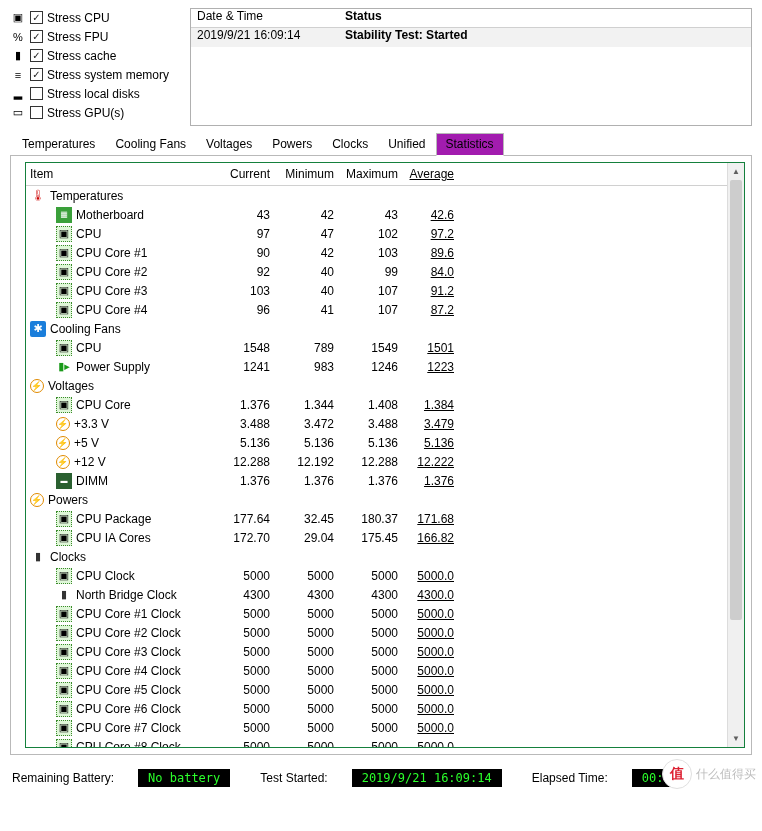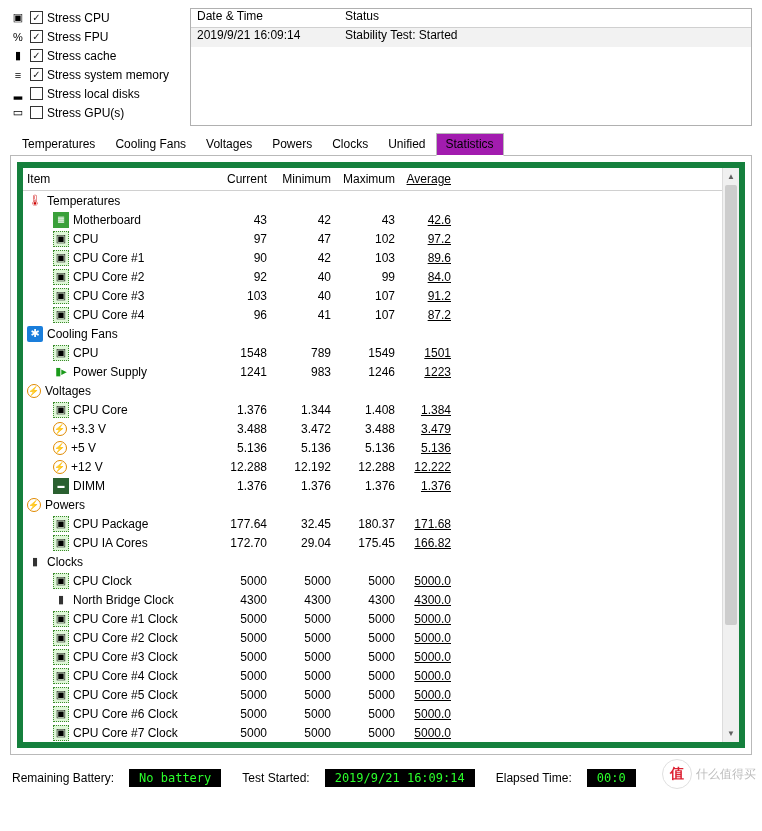--- a/index.html
+++ b/index.html
@@ -44,21 +44,21 @@
     flex: 1;
     border: 1px solid #b0b0b0;
   }
   .log-head, .log-row {
     display: flex;
     height: 19px;
     align-items: flex-start;
   }
   .log-head { background: #fff; border-bottom: 1px solid #d0d0d0; }
   .log-date { width: 148px; padding-left: 6px; }
-  .log-status { flex: 1; padding-left: 6px; }
+  .log-status { flex: 1; padding-left: 6px; font-weight: bold; }
   .log-row { background: #f2f2f2; }
   .log-fill { height: 78px; }
 
   .tabs {
     display: flex;
     border-bottom: 1px solid #b9b9b9;
     padding-left: 2px;
   }
   .tab {
     padding: 3px 9px 4px 9px;
@@ -73,24 +73,25 @@
     background: #a21caf;
     border-bottom: 1px solid #fff;
   }
 
   .stats-box {
     border: 1px solid #b9b9b9;
     border-top: none;
     padding: 6px;
   }
   .stats-inner {
-    border: 6px solid #15803d;
+    border: 1px solid #15803d;
     height: 586px;
     overflow: hidden;
     position: relative;
+    margin-left: 8px;
   }
   .stats-scroll {
     position: absolute;
     right: 0; top: 0; bottom: 0; width: 17px;
     background: #f0f0f0;
     border-left: 1px solid #dcdcdc;
   }
   .scroll-up, .scroll-down {
     position: absolute; left:0; right:0; height:17px;
     display:flex;align-items:center;justify-content:center;
@@ -122,21 +123,21 @@
   .ic-fan{background:#1a7edb;color:#fff;border-radius:2px;}
   .ic-batt{color:#1a9a1a;}
   .ic-volt{color:#e08a00;border:1px solid #e08a00;border-radius:50%;font-size:9px;width:14px;height:14px;}
   .ic-dimm{background:#2a6030;color:#fff;font-size:7px;}
   .ic-clock{color:#333;}
 
   .status-bar {
     display:flex;
     align-items:center;
     padding: 8px 6px 4px 6px;
-    gap: 15px;
+    gap: 24px;
     font-size: 12px;
   }
   .status-lcd {
     background:#000;color:#2bff2b;
     padding:2px 10px;
     font-family: monospace;
     font-size:12px;
   }
   .status-lbl { margin-left: 6px; }
   .watermark {

